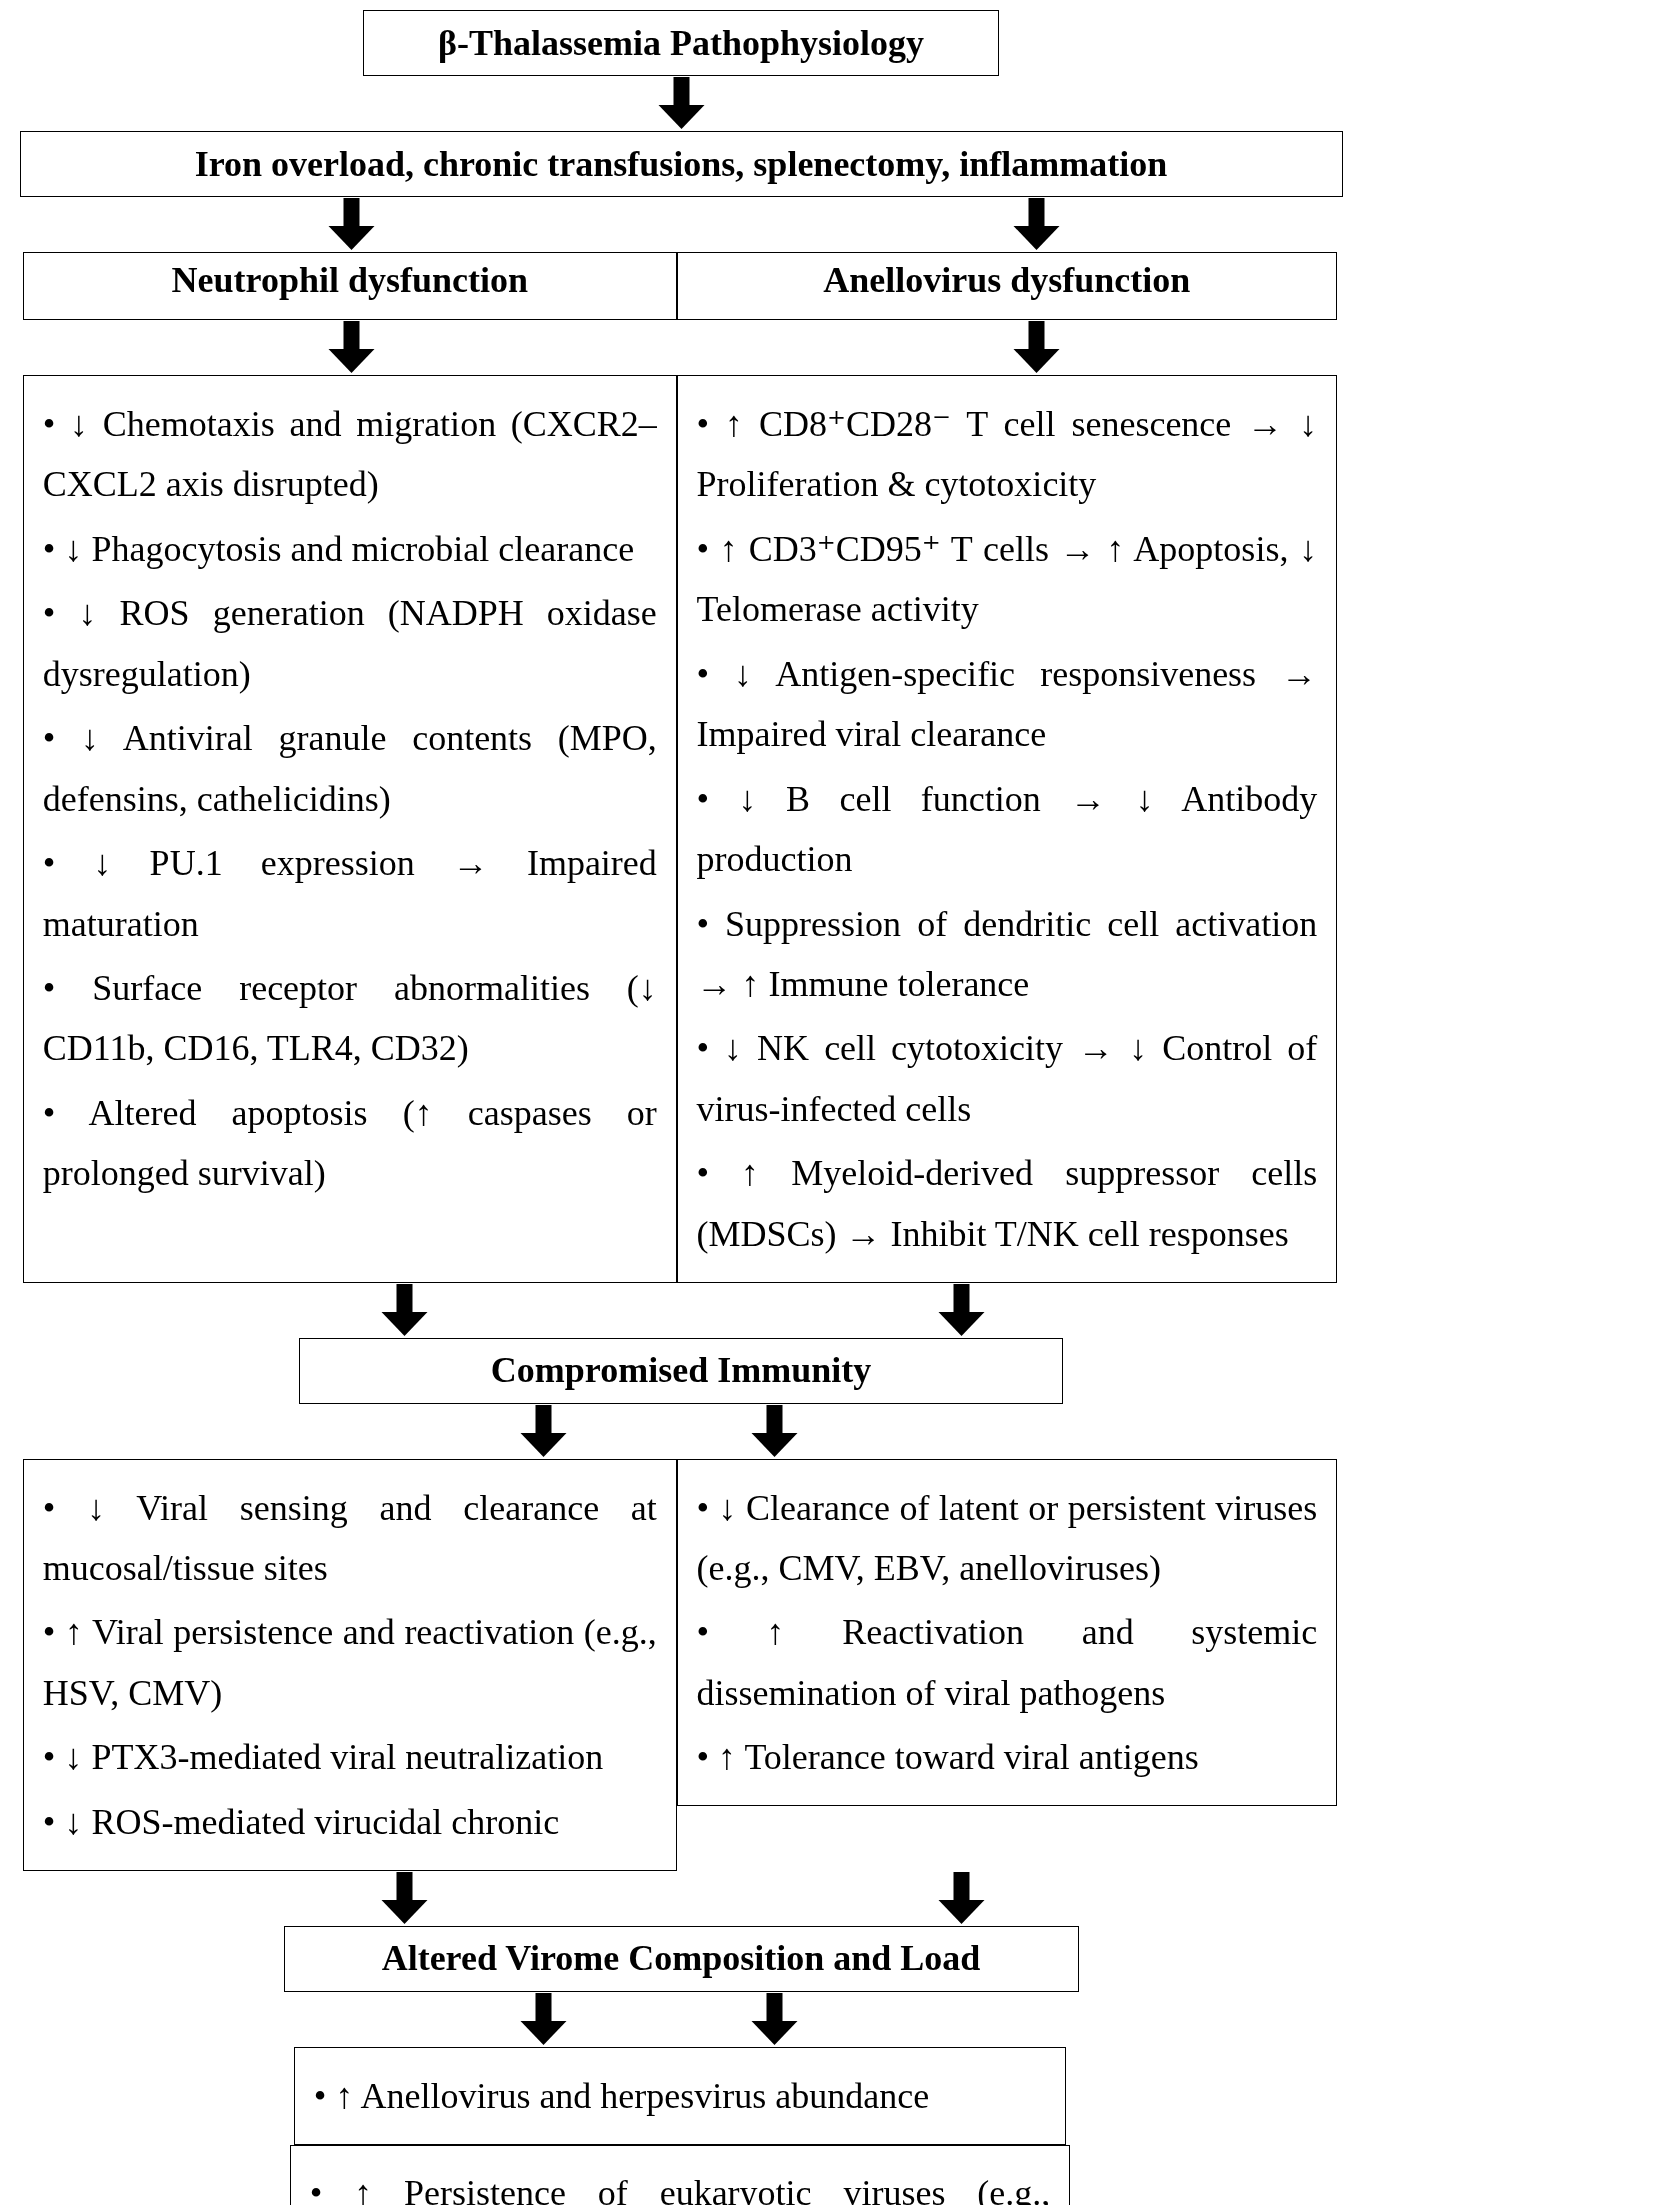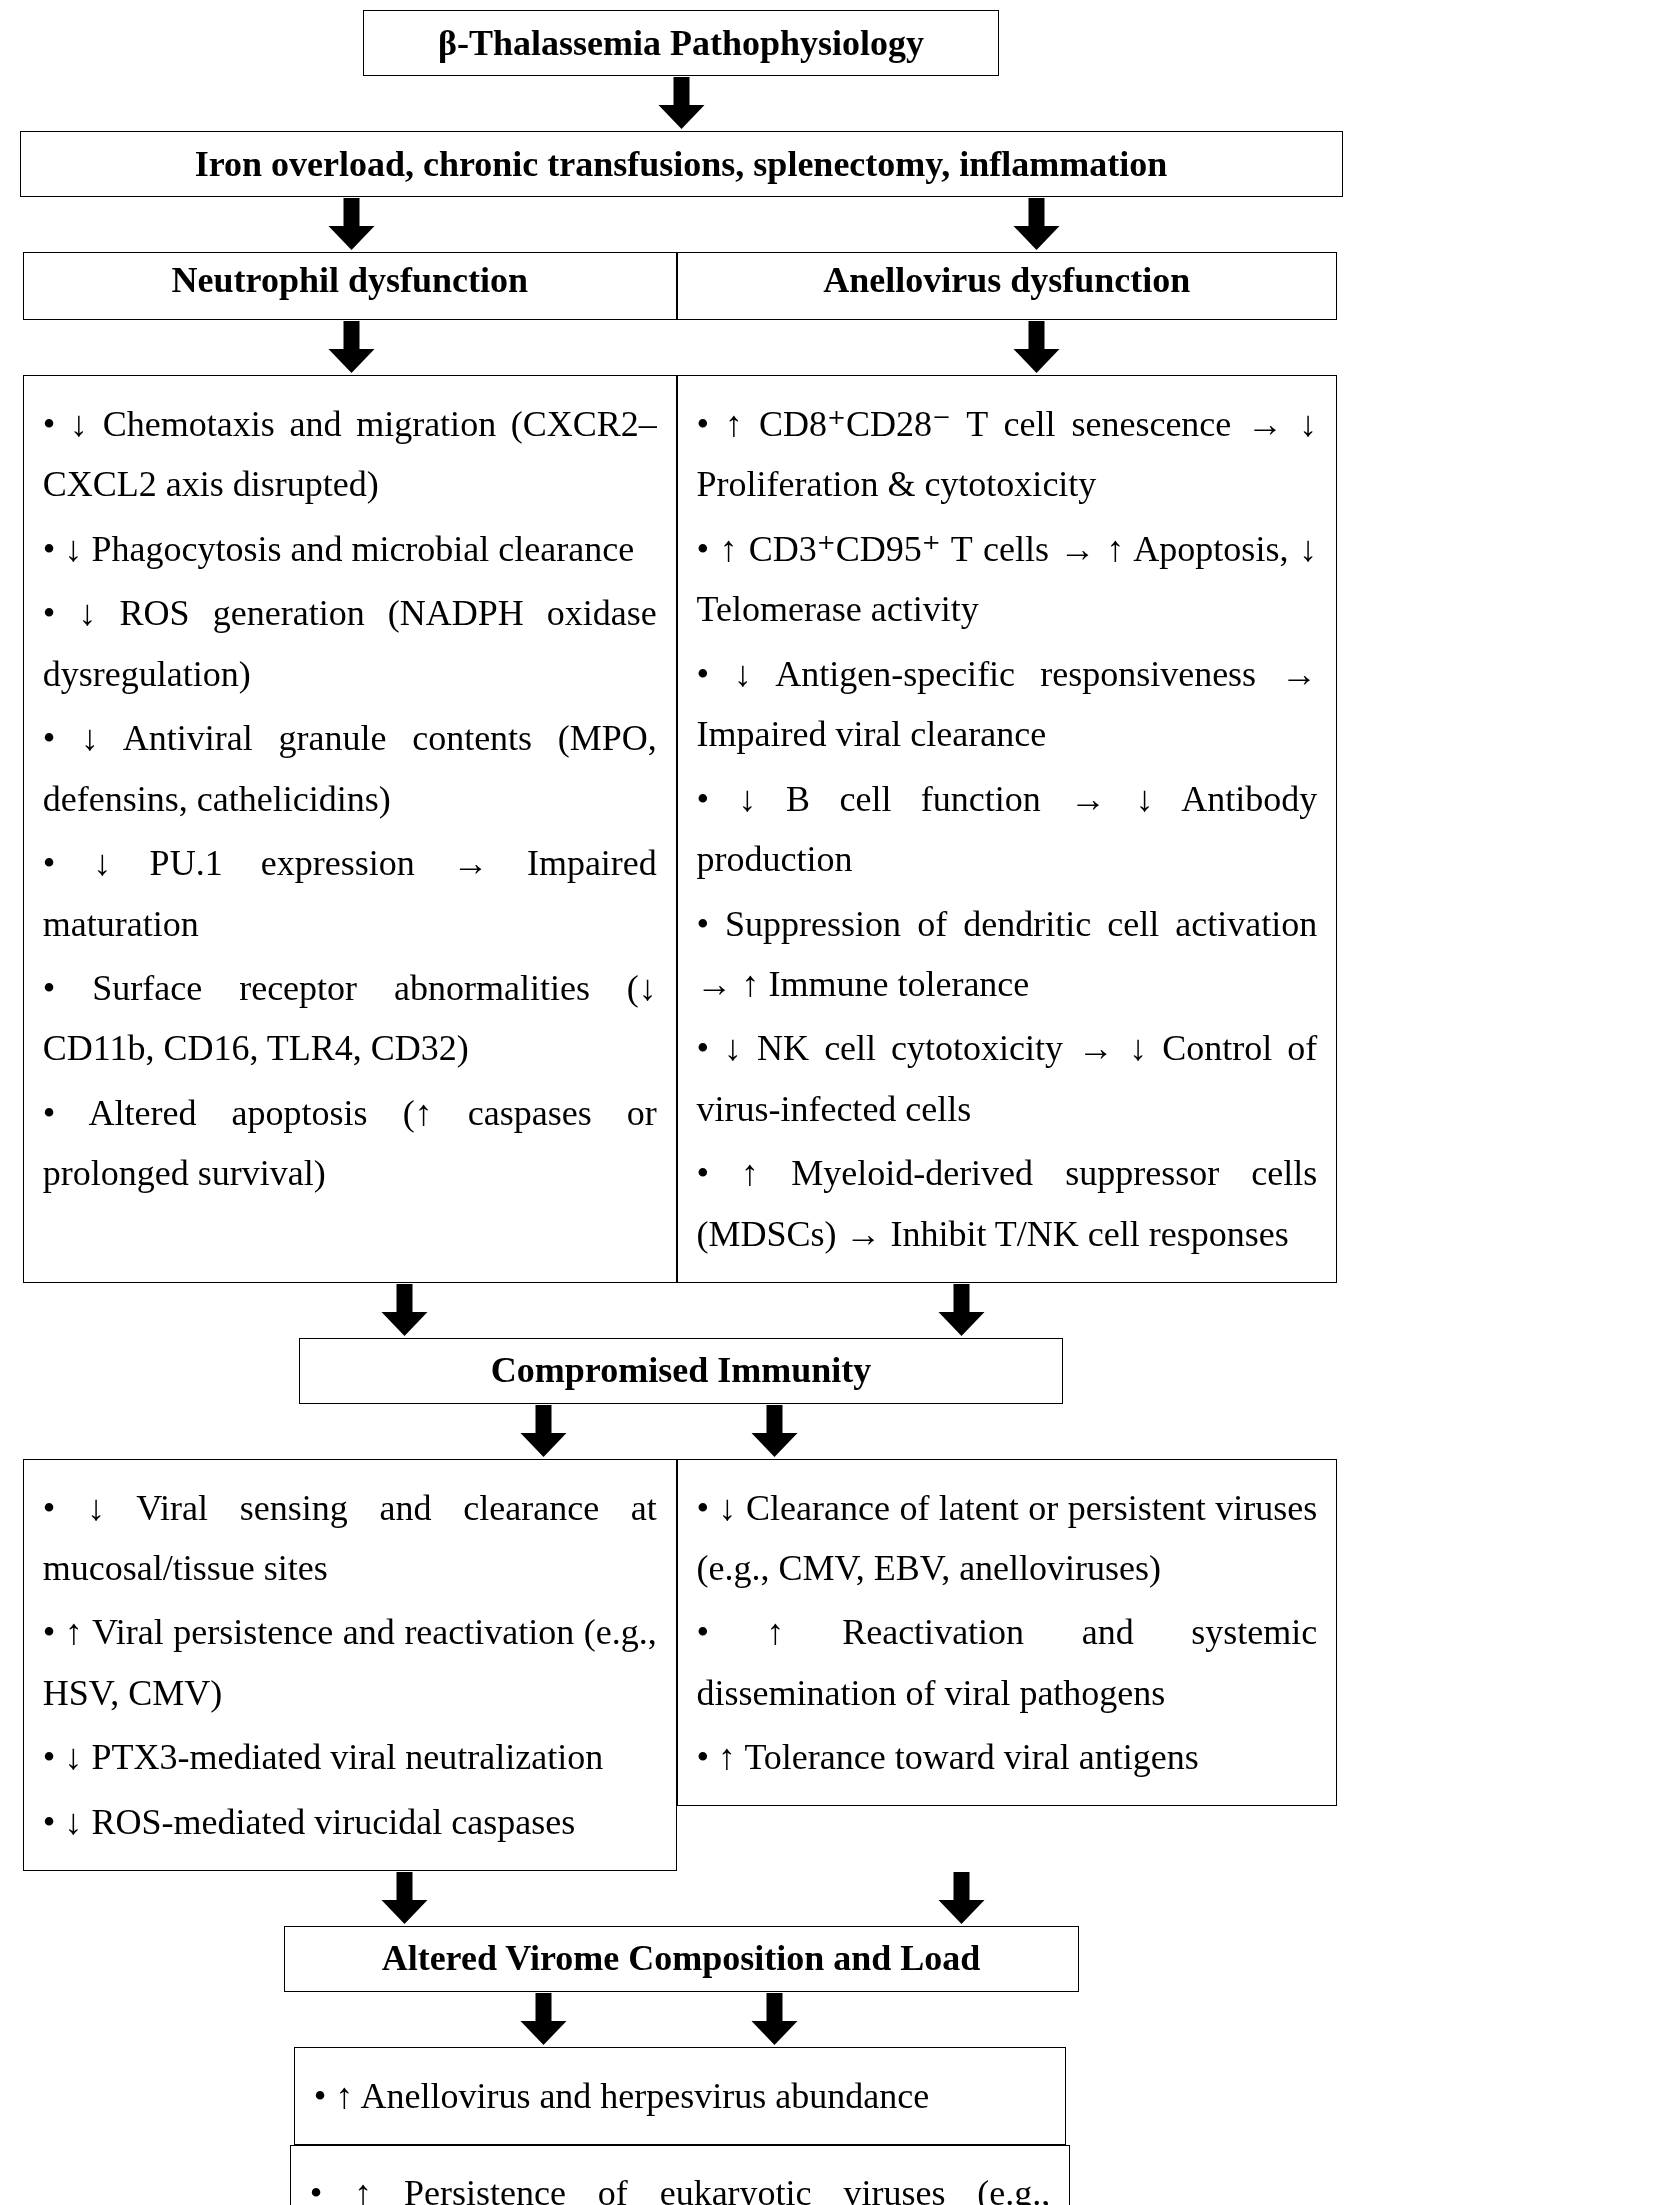--- a/index.html
+++ b/index.html
@@ -182,21 +182,21 @@
   <div class="arrow-row">
     <span class="barrow a-mid-l"></span>
     <span class="barrow a-mid-r"></span>
   </div>
 
   <div class="two-col top">
     <div class="box bullets col-l">
       <p>• ↓ Viral sensing and clearance at mucosal/tissue sites</p>
       <p>• ↑ Viral persistence and reactivation (e.g., HSV, CMV)</p>
       <p>• ↓ PTX3-mediated viral neutralization</p>
-      <p>• ↓ ROS-mediated virucidal caspases</p>
+      <p>• ↓ ROS-mediated virucidal chronic</p>
     </div>
     <div class="box bullets col-r">
       <p>• ↓ Clearance of latent or persistent viruses (e.g., CMV, EBV, anelloviruses)</p>
       <p>• ↑ Reactivation and systemic dissemination of viral pathogens</p>
       <p>• ↑ Tolerance toward viral antigens</p>
     </div>
   </div>
 
   <div class="arrow-row">
     <span class="barrow a-inner-l"></span>

